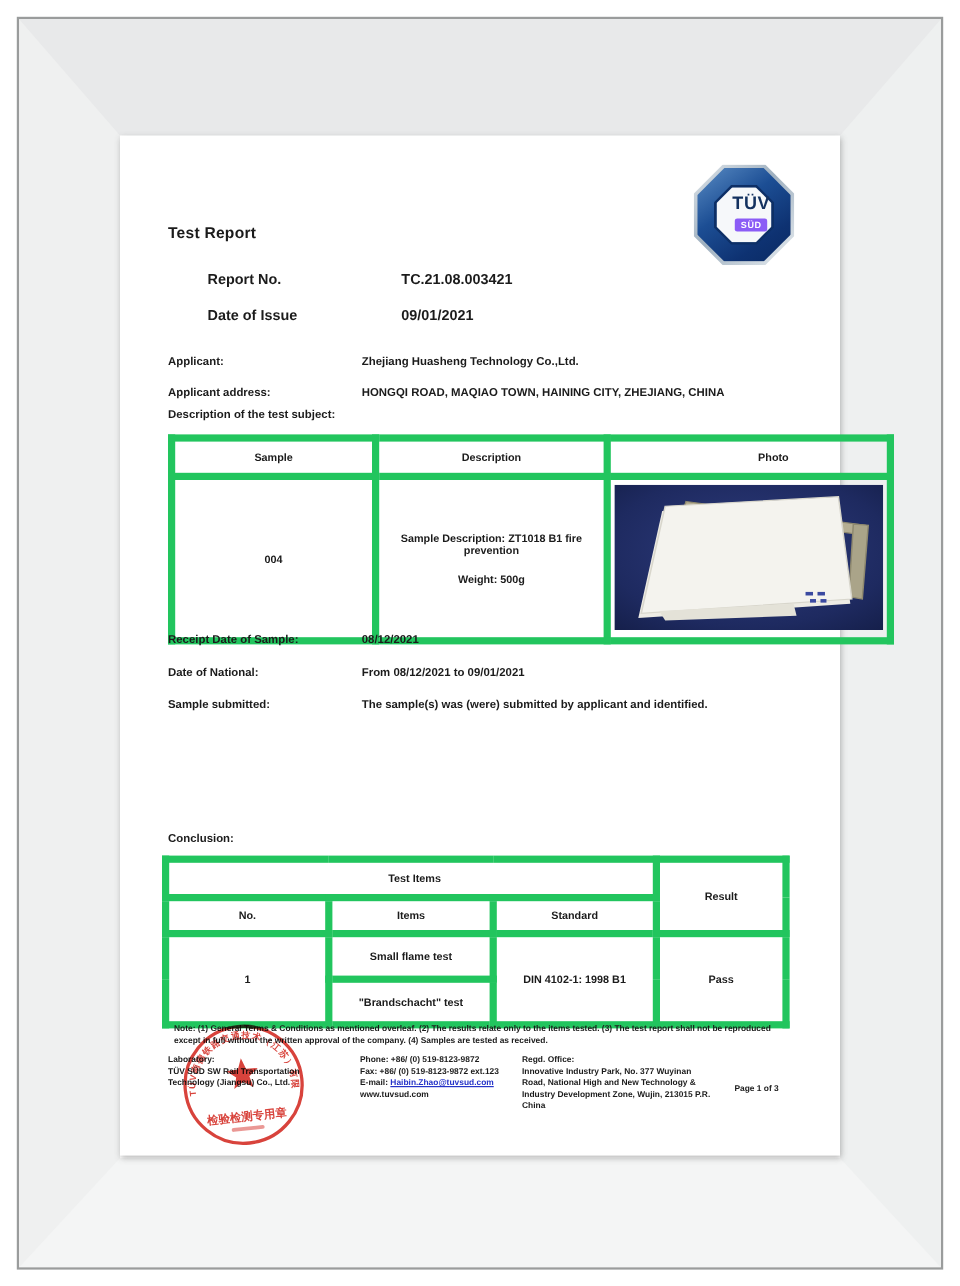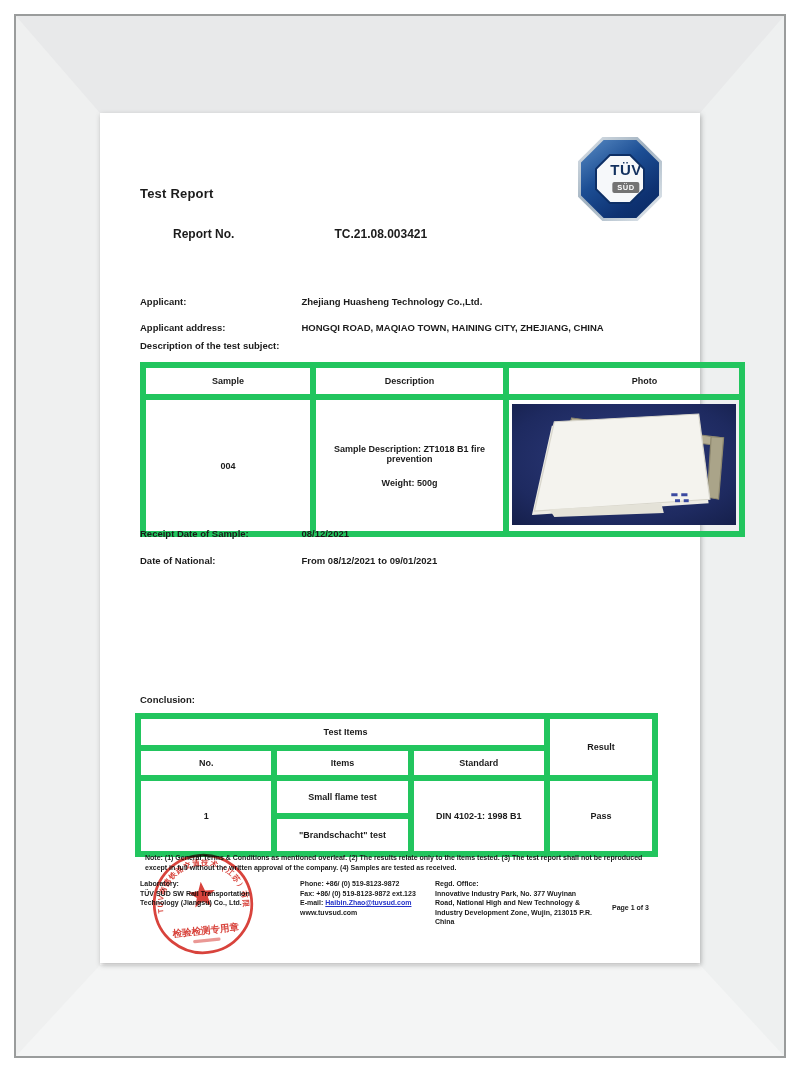--- a/index.html
+++ b/index.html
@@ -28,21 +28,21 @@
   
   .logo{width:96px;height:84px;position:absolute;}
   .oct{position:absolute;clip-path:polygon(29% 0,71% 0,100% 29%,100% 71%,71% 100%,29% 100%,0 71%,0 29%);}
   .oct-outer{left:0;top:0;width:84px;height:84px;background:linear-gradient(135deg,#dfe5ea,#9fb0bf 45%,#e8edf1);}
   .oct-blue{left:3px;top:3px;width:78px;height:78px;background:linear-gradient(145deg,#5a8cc4 0%,#1c4e94 40%,#0e3272 75%,#0a2a62 100%);}
   .oct-ring{left:17px;top:17px;width:50px;height:50px;background:#0d2f66;}
   .oct-white{left:19px;top:19px;width:46px;height:46px;background:#f6f8fa;}
   .logo-tuv{position:absolute;left:0;right:0;top:24px;text-align:center;
     font-size:15px;color:#13315f;letter-spacing:.5px;}
   .logo-sud{position:absolute;left:50%;top:45px;transform:translateX(-50%);
-    background:#737373;color:#fff;font-size:7.5px;padding:1px 5px;border-radius:2px;letter-spacing:.5px;}
+    background:#8b5cf6;color:#fff;font-size:7.5px;padding:1px 5px;border-radius:2px;letter-spacing:.5px;}
   
   table{border-collapse:collapse;table-layout:fixed;}
   td,th{border:6px solid #22c55e;font-size:9px;font-weight:700;text-align:center;
     padding:2px;vertical-align:middle;color:#1b1b1b;}
   .desc-gap{height:14px;}
   
   .photo-wrap{width:100%;height:121px;}
   
   .note{font-size:7px;line-height:9.5px;font-weight:700;}
   .foot{font-size:7px;line-height:9.5px;font-weight:700;}
@@ -67,20 +67,24 @@
     <div class="oct oct-white"></div>
     <div class="logo-tuv">TÜV</div>
     <div class="logo-sud">SÜD</div>
   </div>
 
   <div class="abs title" style="left:40px;top:73px;">Test Report</div>
 
   <div class="abs" style="left:40px;top:111px;">
     <span class="meta-lbl">Report No.</span>
     <span class="meta-val">TC.21.08.003421</span>
+  </div>
+  <div class="abs" style="left:40px;top:141px;">
+    <span class="meta-lbl">Date of Issue</span>
+    <span class="meta-val">09/01/2021</span>
   </div>
 
   <div class="abs" style="left:40px;top:178px;">
     <span class="sm-lbl">Applicant:</span>
     <span class="sm-val">Zhejiang Huasheng Technology Co.,Ltd.</span>
   </div>
   <div class="abs" style="left:40px;top:204px;">
     <span class="sm-lbl">Applicant address:</span>
     <span class="sm-val">HONGQI ROAD, MAQIAO TOWN, HAINING CITY, ZHEJIANG, CHINA</span>
   </div>
@@ -131,20 +135,24 @@
     </table>
 
   <div class="abs" style="left:40px;top:410px;">
     <span class="sm-lbl">Receipt Date of Sample:</span>
     <span class="sm-val">08/12/2021</span>
   </div>
   <div class="abs" style="left:40px;top:437px;">
     <span class="sm-lbl">Date of National:</span>
     <span class="sm-val">From 08/12/2021 to 09/01/2021</span>
   </div>
+  <div class="abs" style="left:40px;top:464px;">
+    <span class="sm-lbl">Sample submitted:</span>
+    <span class="sm-val">The sample(s) was (were) submitted by applicant and identified.</span>
+  </div>
 
   <div class="abs heading" style="left:40px;top:581px;">Conclusion:</div>
 
   <table class="abs" style="left:35px;top:600px;width:523px;">
     <tbody>
         <tr>
       <td colspan="3" style="height:22px;text-align:center;padding-left:8px;">Test Items</td>
       <td rowspan="2" style="width:98px;">Result</td>
     </tr>
     <tr>

